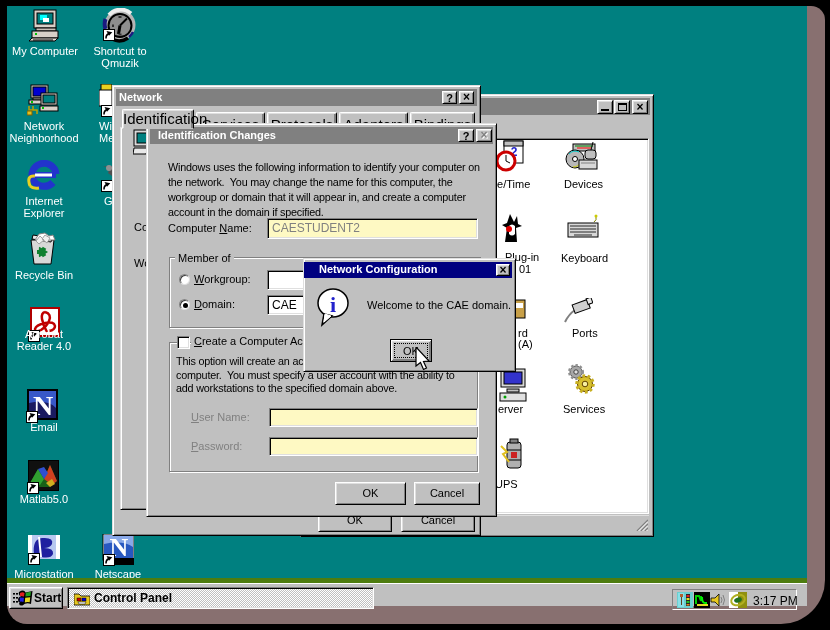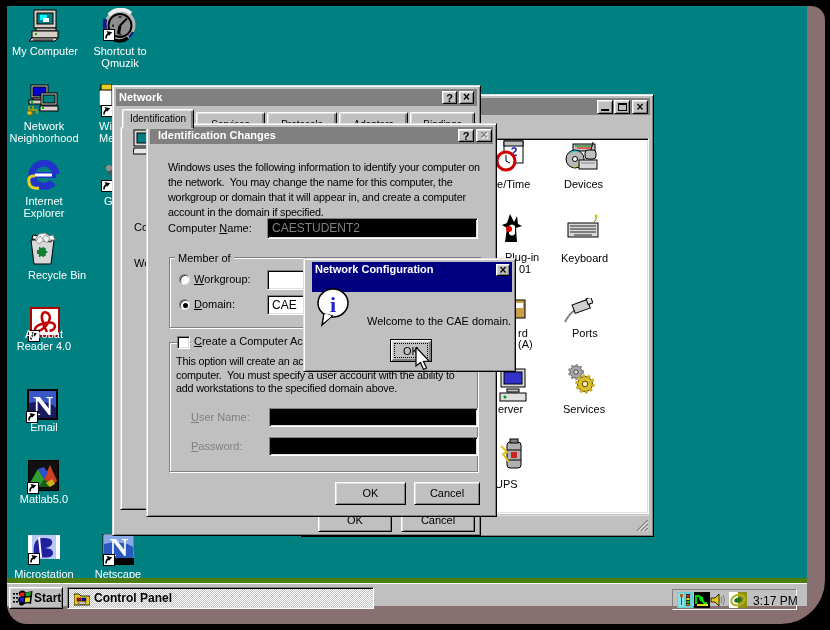--- a/index.html
+++ b/index.html
@@ -3,27 +3,27 @@
 <style>
 *{margin:0;padding:0;box-sizing:border-box}
 html,body{width:830px;height:630px;background:#000;overflow:hidden}
 body{position:relative;font-family:"Liberation Sans",sans-serif;font-size:11px;color:#000}
 .abs{position:absolute}
 .bezel{position:absolute;left:7px;top:6px;width:818px;height:618px;background:#887070;border-radius:2px 14px 44px 20px}
 .desk{position:absolute;left:7px;top:6px;width:800px;height:600px;background:#008080}
 .raised{background:#c0c0c0;border:1px solid;border-color:#dfdfdf #000 #000 #dfdfdf;box-shadow:inset 1px 1px 0 #fff,inset -1px -1px 0 #808080}
 .btn{background:#c0c0c0;border:1px solid;border-color:#fff #000 #000 #fff;box-shadow:inset 1px 1px 0 #dfdfdf,inset -1px -1px 0 #808080;text-align:center;font-size:11px}
 .field{background:#fff;border:1px solid;border-color:#808080 #fff #fff #808080;box-shadow:inset 1px 1px 0 #000,inset -1px -1px 0 #dfdfdf}
-.dfield{background:#000000;border:1px solid;border-color:#808080 #fff #fff #808080;box-shadow:inset 1px 1px 0 #000,inset -1px -1px 0 #dfdfdf}
+.dfield{background:#fef9c3;border:1px solid;border-color:#808080 #fff #fff #808080;box-shadow:inset 1px 1px 0 #000,inset -1px -1px 0 #dfdfdf}
 .tbar{background:#808080;color:#fff;font-weight:bold;font-size:11px;line-height:16px;overflow:hidden;white-space:nowrap}
 .tbtn{position:absolute;background:#c0c0c0;border:1px solid;border-color:#fff #000 #000 #fff;box-shadow:inset 1px 1px 0 #dfdfdf,inset -1px -1px 0 #808080;font-weight:bold;text-align:center;color:#000}
 .grp{border:1px solid #808080;box-shadow:inset 1px 1px 0 #fff,1px 1px 0 #fff;background:transparent}
 .ico{position:absolute;text-align:center;color:#fff;font-size:11px;line-height:12px}
 .cpl{position:absolute;font-size:11px;color:#000;white-space:nowrap}
-.tab{position:absolute;background:#c0c0c0;border:1px solid;border-color:#fff #000 #c0c0c0 #fff;border-radius:2px 2px 0 0;box-shadow:inset 1px 1px 0 #dfdfdf,inset -2px 0 0 #808080;font-size:10px;text-align:center}
+.tab{position:absolute;background:#c0c0c0;border:1px solid;border-color:#fff #000 #c0c0c0 #fff;border-radius:2px 2px 0 0;box-shadow:inset 1px 1px 0 #dfdfdf,inset -2px 0 0 #808080;font-size:15px;text-align:center}
 u{text-decoration:underline}
 </style></head>
 <body>
 <svg width="0" height="0" style="position:absolute">
     <defs>
       <g id="sarrow">
         <rect x="0.5" y="0.5" width="11" height="11" fill="#fff" stroke="#000"></rect>
         <path d="M3 9.5 Q3 5.5 5.8 4.9" stroke="#000" stroke-width="1.6" fill="none"></path>
         <path d="M3.5 2 L9.3 3.2 L6 6.8 Z" fill="#000"></path>
       </g>
@@ -106,21 +106,21 @@
     <path d="M4 8 L27 8 L24 32 L7 32 Z" fill="#d8d8d8" stroke="#000"></path>
     <path d="M6 3 L25 6 L24 10 L5 7 Z" fill="#e8e8e8" stroke="#000"></path>
     <path d="M8 8 L12 2 L18 1 L22 4 L26 3 L28 8 Z" fill="#fff" stroke="#808080"></path>
     <path d="M9 9 L13 4 L17 8 L12 12 Z M18 3 L23 6 L20 11 L15 7 Z" fill="#f0f0f0" stroke="#a0a0a0"></path>
     <g fill="#108030">
         <path d="M15 14 l-4 6 h2 v5 h4 v-5 h2 Z" transform="rotate(210 15 20)"></path>
         <path d="M15 14 l-4 6 h2 v5 h4 v-5 h2 Z" transform="rotate(90 15 20)"></path>
         <path d="M15 14 l-4 6 h2 v5 h4 v-5 h2 Z" transform="rotate(330 15 20)"></path>
       </g>
   </svg>
-  <div class="ico" style="left:18px;top:269px;width:78px">Recycle Bin</div>
+  <div class="ico" style="left:5px;top:269px;width:78px">Recycle Bin</div>
 
   <svg class="abs" style="left:27px;top:307px" width="34" height="35" viewBox="0 0 34 35">
     <rect x="4" y="1" width="28" height="28" fill="#fff" stroke="#b00000" stroke-width="2"></rect>
     <path d="M18 5 Q25 7 22 14 Q20 19 14 23 Q8 26 8 22 Q9 18 18 16 Q27 14 28 19 Q28 23 22 24 M18 5 Q14 6 15 12 Q16 18 20 25" stroke="#c00000" stroke-width="2.5" fill="none"></path>
     <use href="#sarrow" x="1" y="23"></use>
   </svg>
   <div class="ico" style="left:5px;top:328px;width:78px">Acrobat<br>Reader 4.0</div>
 
   <svg class="abs" style="left:25px;top:388px" width="34" height="35" viewBox="0 0 34 35">
     <rect x="2" y="1" width="31" height="31" fill="#000"></rect>
@@ -331,30 +331,30 @@
   <div class="abs" style="left:29px;top:231px;width:300px;line-height:13.5px;white-space:nowrap;font-size:10.8px;letter-spacing:-0.2px">This option will create an account on the domain for this<br>computer.&nbsp; You must specify a user account with the ability to<br>add workstations to the specified domain above.</div>
   <div class="abs" style="left:44px;top:287px;color:#808080"><u>U</u>ser Name:</div>
   <div class="dfield abs" style="left:122px;top:284px;width:209px;height:19px"></div>
   <div class="abs" style="left:44px;top:316px;color:#808080"><u>P</u>assword:</div>
   <div class="dfield abs" style="left:122px;top:313px;width:209px;height:19px"></div>
   <div class="btn abs" style="left:188px;top:358px;width:71px;height:23px;line-height:21px">OK</div>
   <div class="btn abs" style="left:267px;top:358px;width:66px;height:23px;line-height:21px">Cancel</div>
 </div>
 
 <div id="msgbox" class="abs raised" style="left:303px;top:258px;width:213px;height:114px">
-  <div class="abs" style="left:8px;top:3px;right:3px;height:30px;background:#000080;color:#fff;font-weight:bold;font-size:11px;line-height:15px;padding-left:3px">Network Configuration
+  <div class="abs" style="left:0;top:3px;right:3px;height:16px;background:#000080;color:#fff;font-weight:bold;font-size:11px;line-height:15px;padding-left:15px">Network Configuration
     <div class="tbtn" style="right:2px;top:2px;width:14px;height:12px;line-height:10px;font-size:12px">×</div>
   </div>
   <svg class="abs" style="left:12px;top:28px" width="36" height="40" viewBox="0 0 36 40">
     <ellipse cx="17" cy="16" rx="15" ry="14" fill="#fff" stroke="#000" stroke-width="1.5"></ellipse>
     <path d="M8 27 L6 38 L16 29 Z" fill="#fff" stroke="#000" stroke-width="1.5"></path>
     <path d="M9 27 L15 29 L8 35 Z" fill="#fff" stroke="#fff"></path>
     <text x="17" y="25" text-anchor="middle" font-family="Liberation Serif" font-weight="bold" font-size="22" fill="#2222cc">i</text>
   </svg>
-  <div class="abs" style="left:63px;top:56px;white-space:nowrap">Welcome to the CAE domain.</div>
+  <div class="abs" style="left:63px;top:40px;white-space:nowrap">Welcome to the CAE domain.</div>
   <div class="abs" style="left:86px;top:80px;width:42px;height:23px;background:#c0c0c0;border:1px solid #000;box-shadow:inset 1px 1px 0 #fff,inset -1px -1px 0 #808080,inset 2px 2px 0 #dfdfdf,inset -2px -2px 0 #808080">
     <div class="abs" style="left:3px;top:3px;right:3px;bottom:3px;border:1px dotted #000;text-align:center;line-height:14px">OK</div>
   </div>
   <svg class="abs" style="left:111px;top:88px;z-index:5" width="20" height="27" viewBox="0 0 20 27">
     <path d="M1 0 L1 19 L5.5 15.5 L8.5 22.5 L11.5 21 L8.5 14.5 L14 14 Z" fill="#fff" stroke="#000" stroke-width="1.2"></path>
   </svg>
 </div>
 
 <div id="taskbar" class="abs" style="left:7px;top:578px;width:800px;height:28px;background:#c0c0c0;border-top:5px solid #4d7c0f;box-shadow:inset 0 1px 0 #fff">
 

